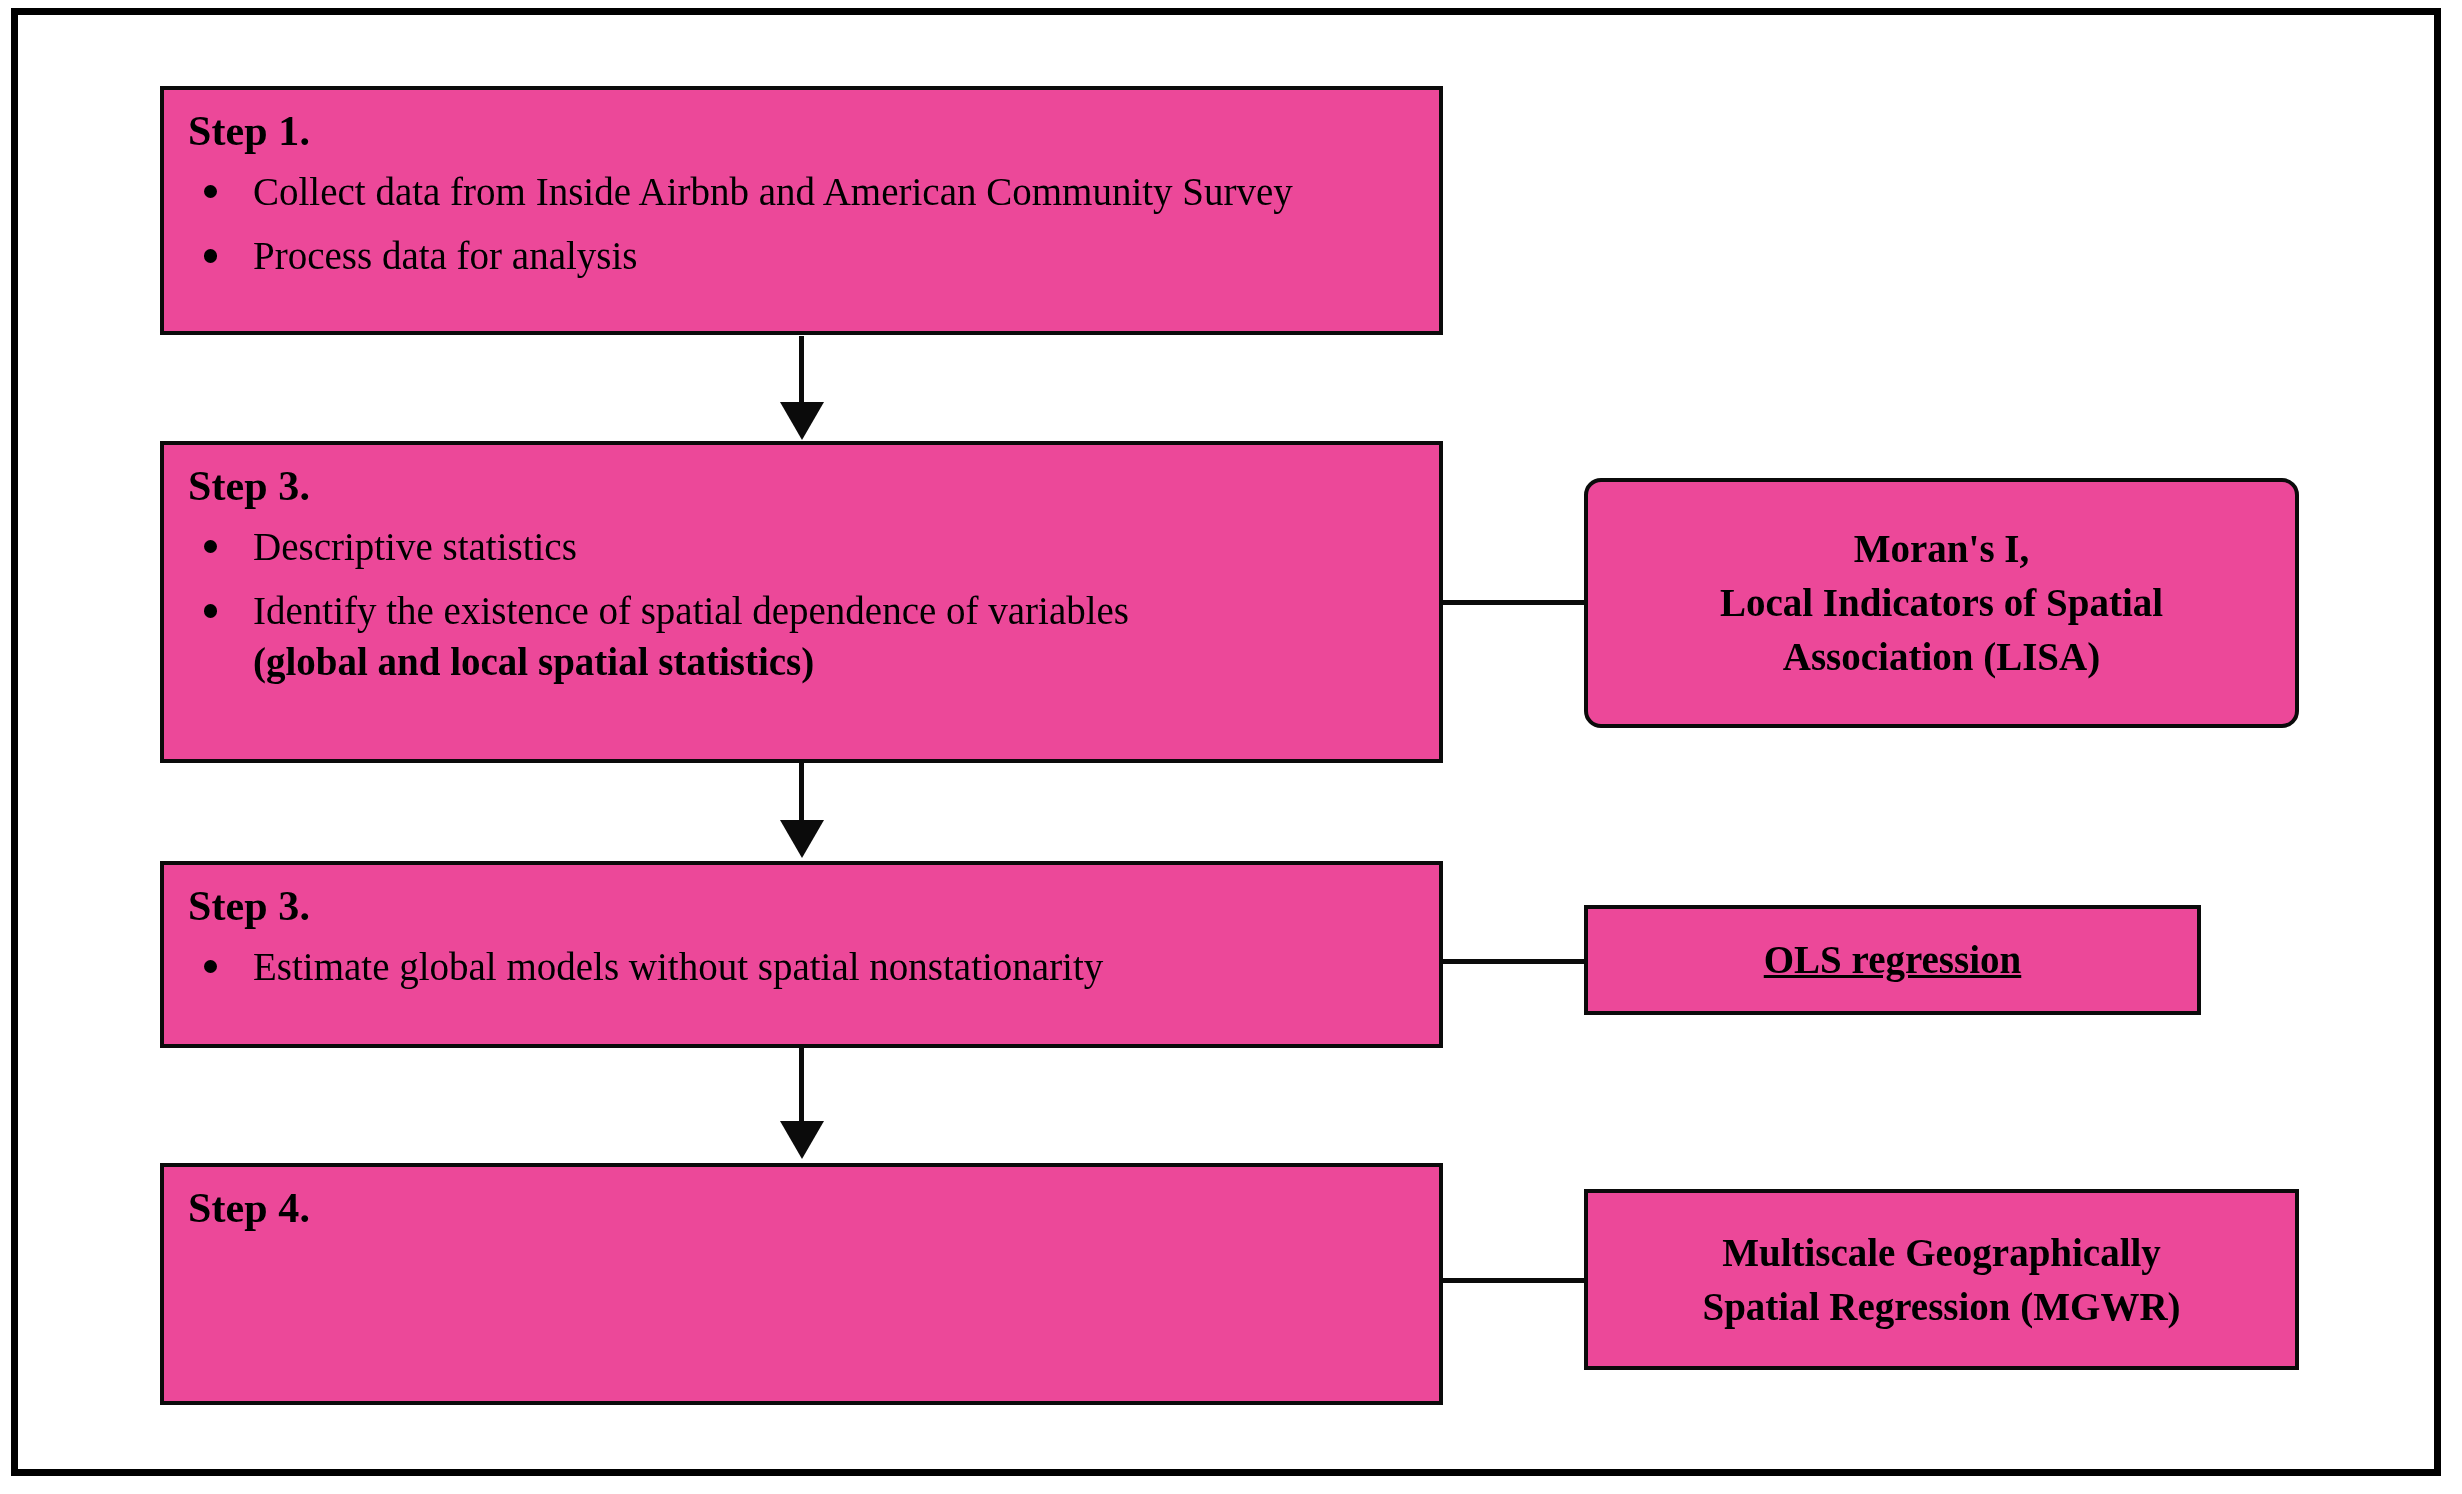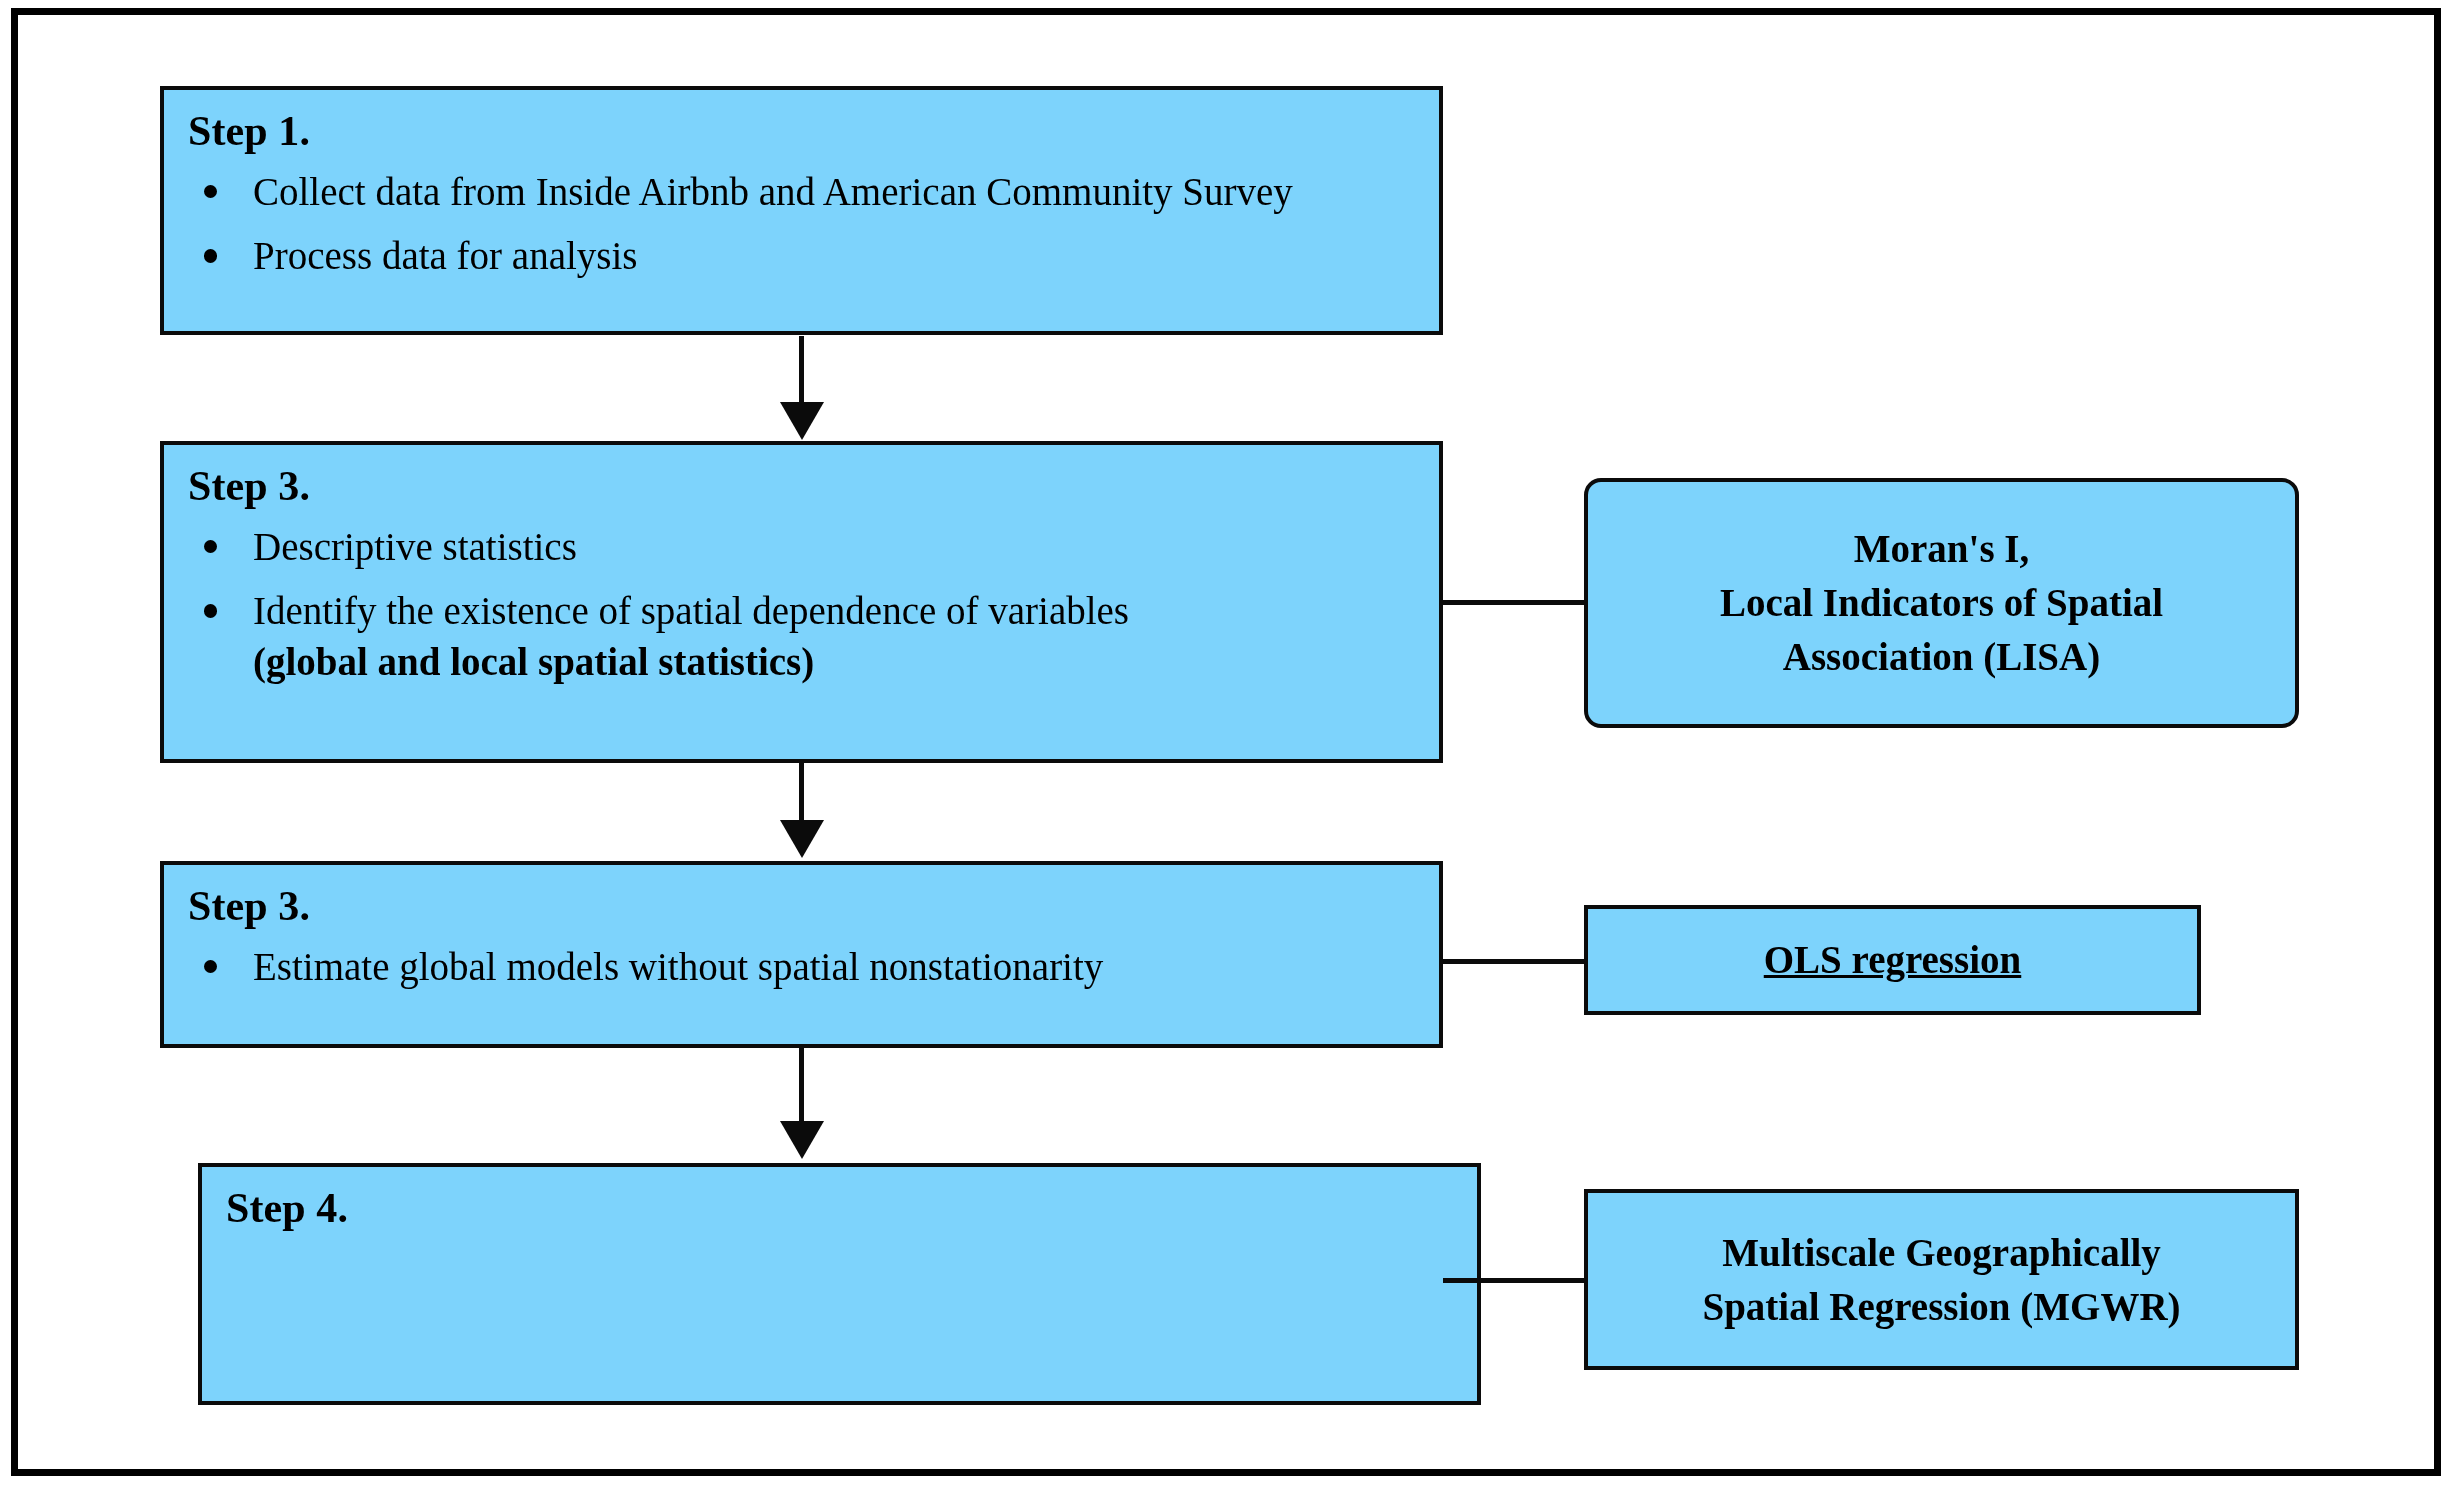--- a/index.html
+++ b/index.html
@@ -32,21 +32,21 @@
     border: 7.7px solid #000000;
     box-sizing: border-box;
     background: #ffffff;
   }
 
   
   .flow-box {
     position: absolute;
     box-sizing: border-box;
     border: 4.9px solid #0b0b0b;
-    background: #7dd3fc;
+    background: #ec4899;
   }
 
   .step-box {
     padding: 18px 24px 12.6px 24px;
   }
 
   .step-title {
     font-weight: bold;
     font-size: 42px;
     line-height: 1.1;
@@ -188,21 +188,21 @@
 
   <div class="h-connector" style="left:1443px; top:959px; width:143px;"></div>
 
   <div class="flow-box method-box" style="left:1584px; top:905px; width:617px; height:110px;text-decoration:underline;">
     <div class="method-text">OLS regression</div>
   </div>
 
   <div class="v-arrow" style="left:799px; top:1048px; height:77px;"></div>
   <div class="arrow-head" style="left:780px; top:1121px;"></div>
 
-  <div class="flow-box step-box" style="left:160px; top:1163px; width:1283px; height:242px;margin-left:38px;">
+  <div class="flow-box step-box" style="left:160px; top:1163px; width:1283px; height:242px;">
     <div class="step-title">Step 4.</div>
   </div>
 
   <div class="h-connector" style="left:1443px; top:1278px; width:143px;"></div>
 
   <div class="flow-box method-box" style="left:1584px; top:1189px; width:715px; height:181px;">
     <div class="method-text">Multiscale Geographically
 Spatial Regression (MGWR)</div>
   </div>
 

